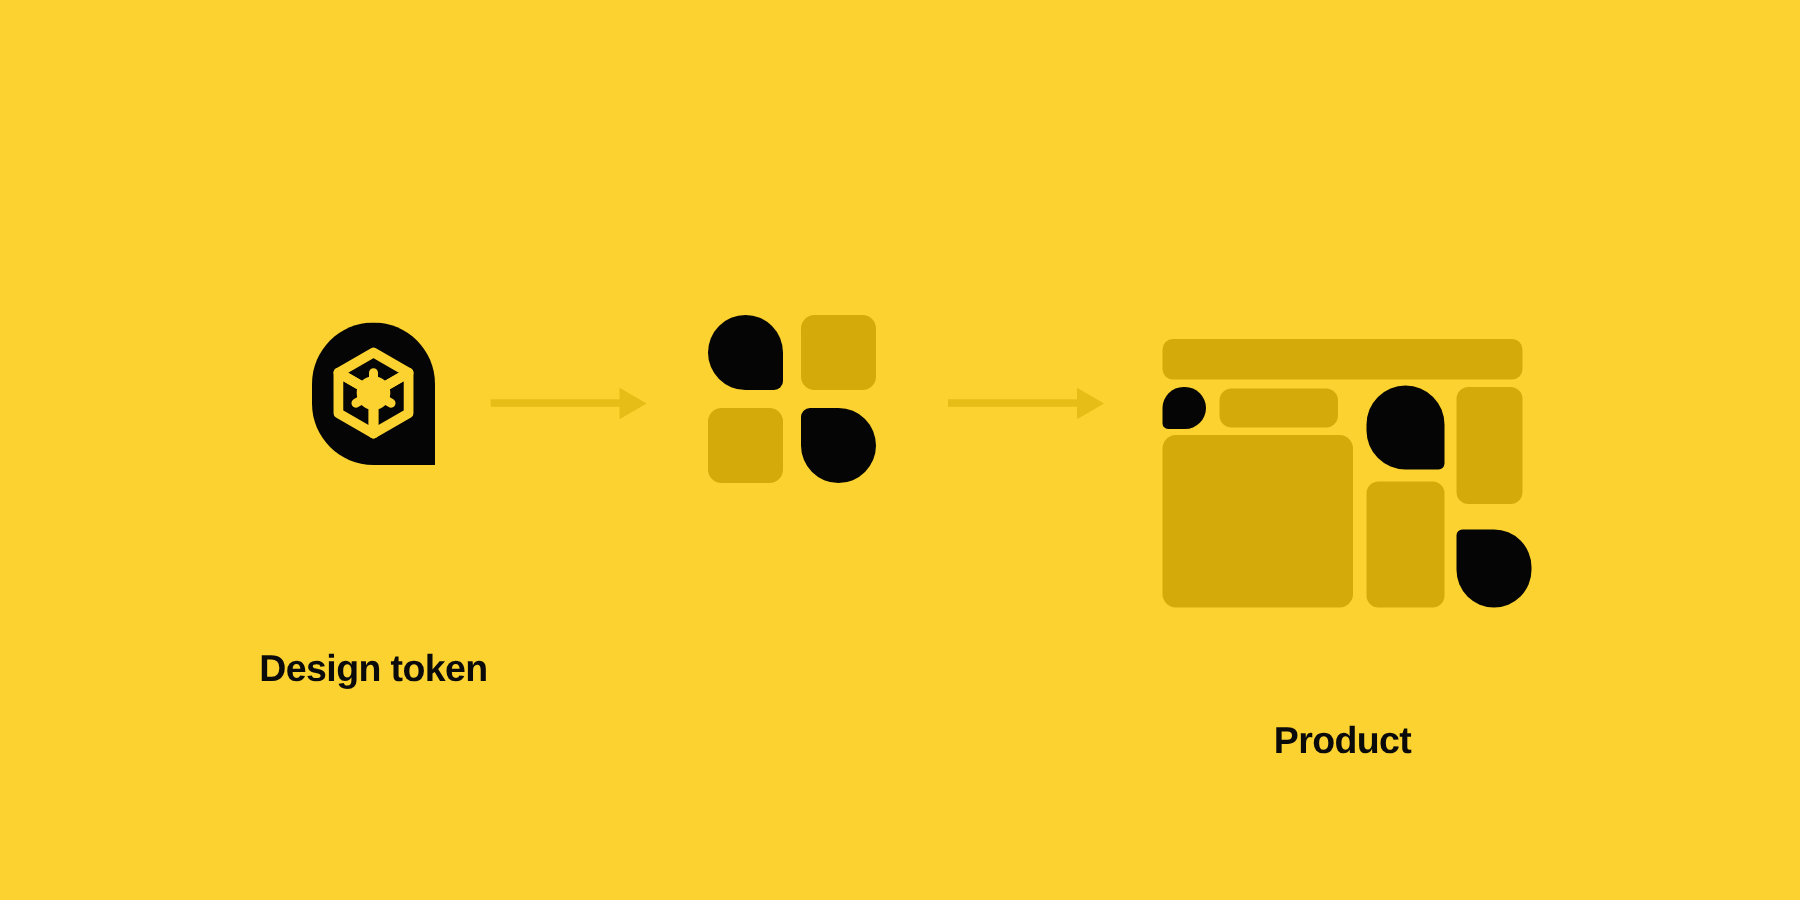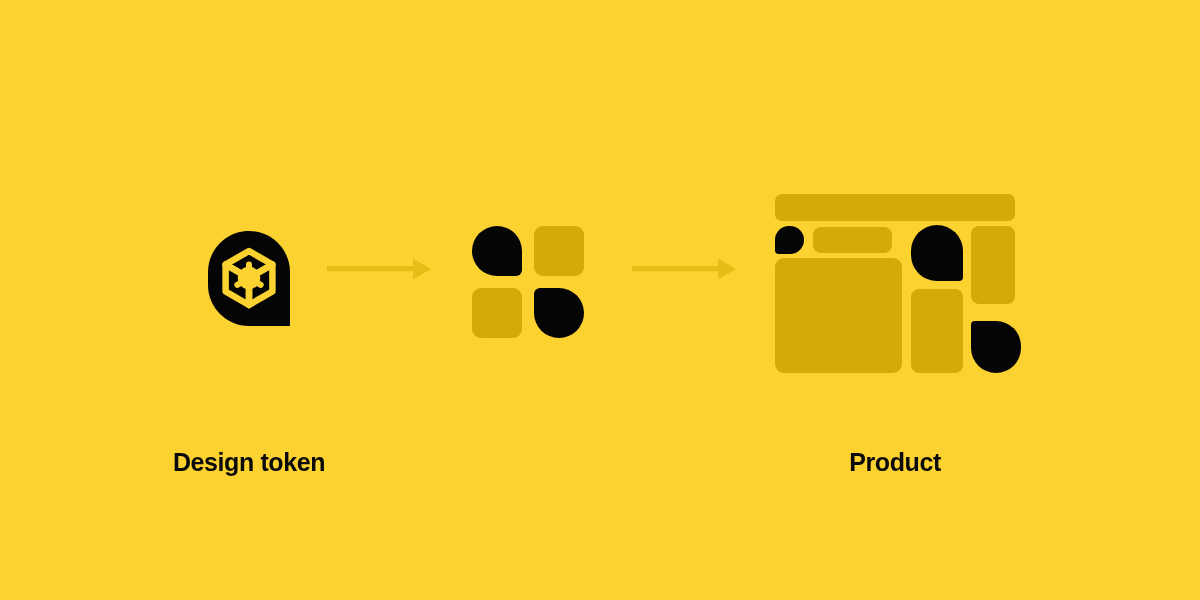--- a/index.html
+++ b/index.html
@@ -16,21 +16,21 @@
 
   #stage {
     position: relative;
     width: 1200px;
     height: 600px;
   }
 
   
   .step {
     position: absolute;
-    top: 16px;
+    top: 0;
     height: 464px;
   }
 
   .step-art {
     position: absolute;
   }
 
   .step-label {
     position: absolute;
     top: 434px;
@@ -82,21 +82,21 @@
     background: #D4A90A;
     border-radius: 9px;
   }
   .comp-br {
     left: 62px; top: 62px;
     background: #050505;
     border-radius: 6px 25px 25px 25px;
   }
 
   
-  #step-product { left: 735px; width: 320px; }
+  #step-product { left: 735px; width: 320px; margin-top: 48px; }
   #prod-art { left: 40px; top: 178px; width: 240px; height: 182px; }
 
   .prod-block { position: absolute; }
 
   .p-topbar   { left: 0;   top: 0;   width: 240px; height: 27px; background: #D4A90A; border-radius: 7px; }
   .p-dot      { left: 0;   top: 32px; width: 29px;  height: 28px; background: #050505; border-radius: 15px 15px 15px 4px; }
   .p-search   { left: 38px; top: 33px; width: 79px; height: 26px; background: #D4A90A; border-radius: 8px; }
   .p-hero     { left: 136px; top: 31px; width: 52px; height: 56px; background: #050505; border-radius: 26px 26px 4px 26px; }
   .p-side     { left: 196px; top: 32px; width: 44px; height: 78px; background: #D4A90A; border-radius: 8px; }
   .p-main     { left: 0;   top: 64px; width: 127px; height: 115px; background: #D4A90A; border-radius: 9px; }

